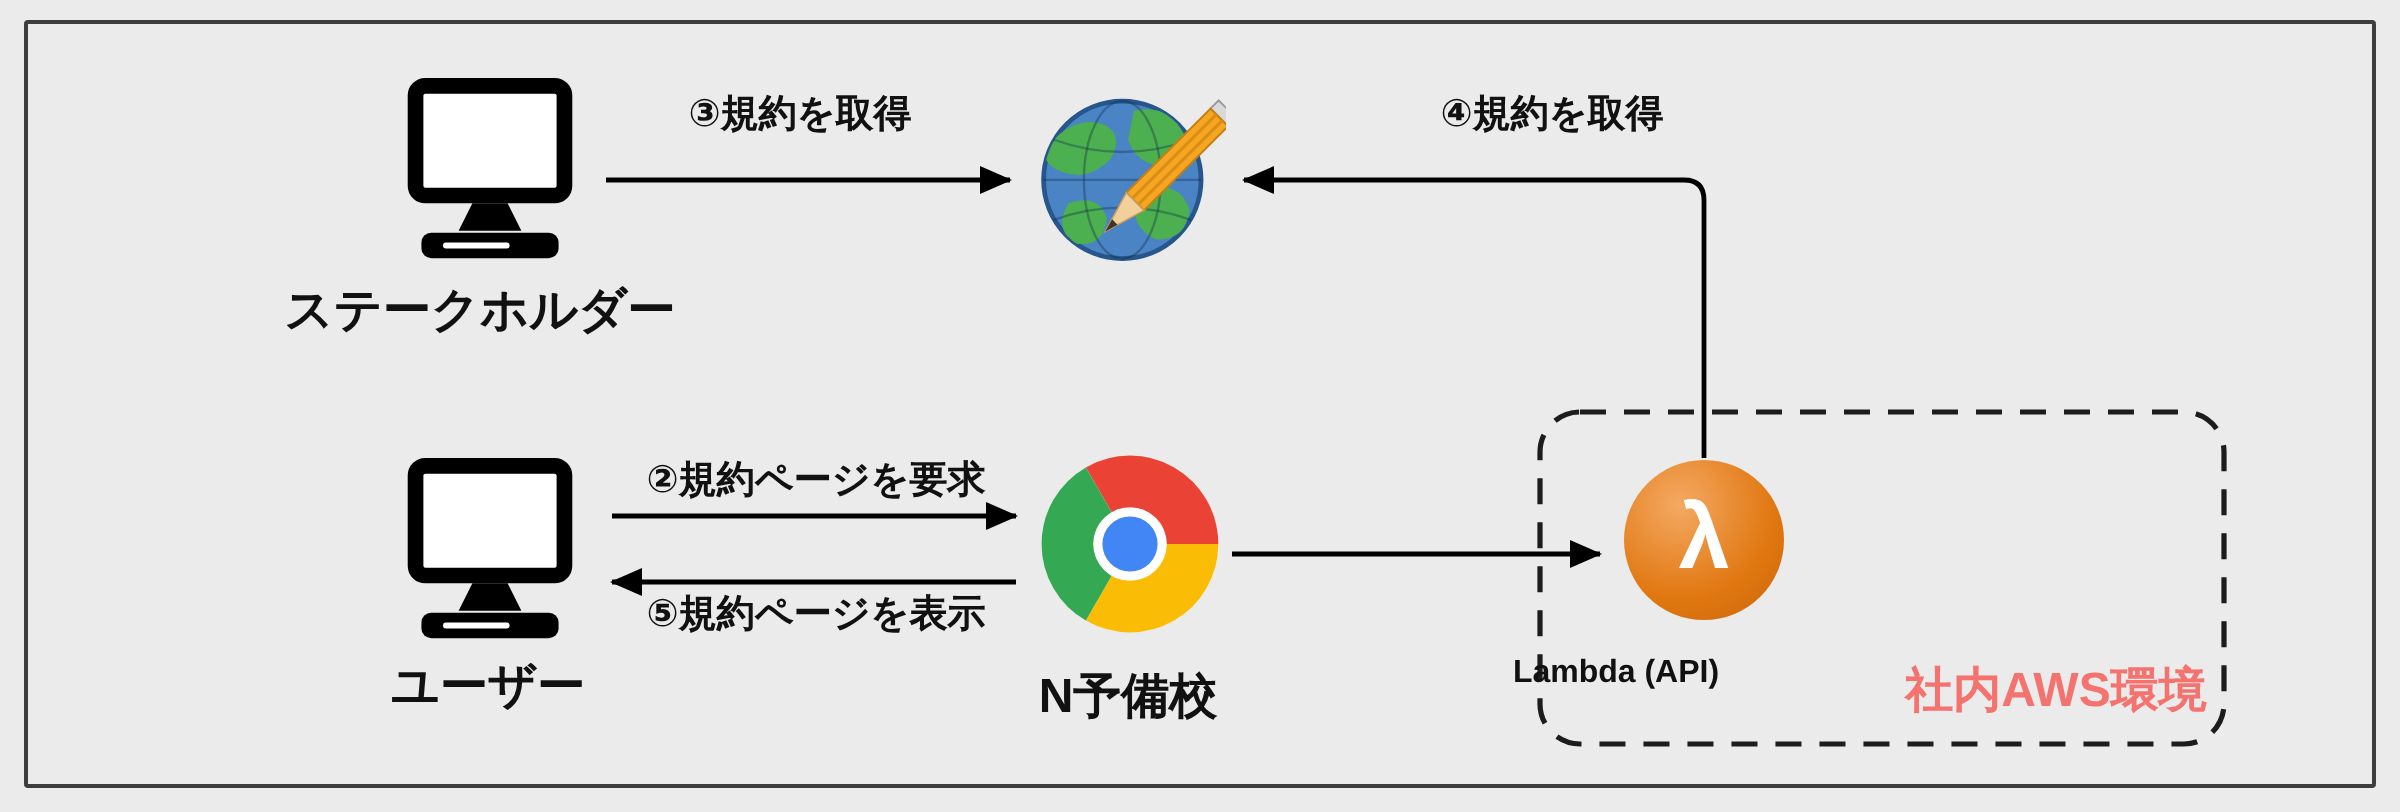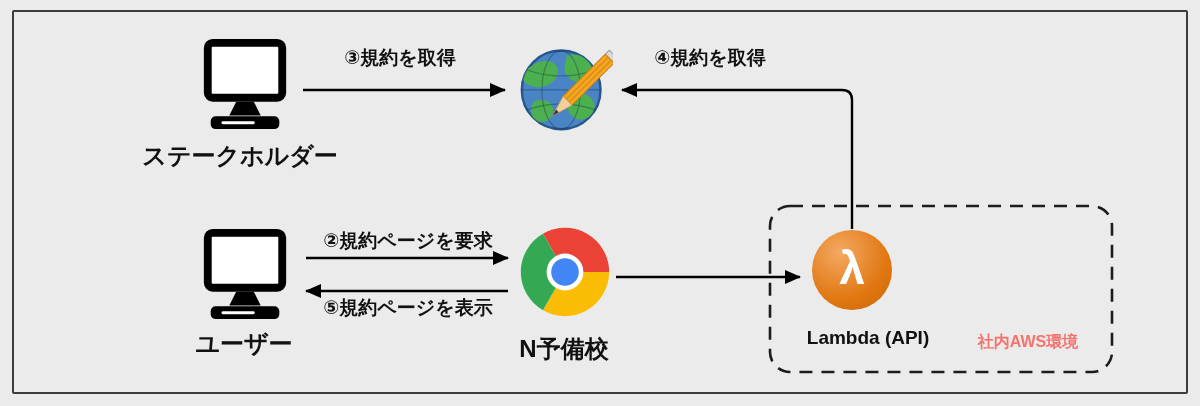--- a/index.html
+++ b/index.html
@@ -22,21 +22,21 @@
     font-weight:bold;white-space:nowrap;line-height:1.2;
   }
   .label{font-size:24px;}
   .arrow-label{font-size:19px;}
   .lambda-circle{
     position:absolute;left:812px;top:230px;width:80px;height:80px;border-radius:50%;
     background:radial-gradient(circle at 35% 28%, #f4a963 0%, var(--lambda-orange,#e0760f) 62%, #c8680c 100%);
     display:flex;align-items:center;justify-content:center;
   }
   .lambda-circle span{color:#fff;font-size:46px;font-weight:bold;line-height:1;transform:translateY(-2px);}
-  .aws-label{color:var(--aws-label-red,#f4736e);font-size:16px;}
+  .aws-label{color:var(--aws-label-red,#f4736e);font-size:24px;}
 </style>
 </head>
 <body>
 
 <div class="canvas">
 
   <div class="frame"></div>
 
   <svg class="overlay" viewBox="0 0 1200 406">
     <defs>
@@ -106,21 +106,21 @@
     <circle cx="50" cy="50" r="15" fill="#4285F4"></circle>
   </svg>
 
   <div class="lambda-circle">
     <span>λ</span>
   </div>
 
   <div class="label" style="left:240px;top:142px">ステークホルダー</div>
   <div class="label" style="left:244px;top:330px">ユーザー</div>
   <div class="label" style="left:564px;top:335px">N予備校</div>
-  <div class="label" style="left:868px;top:327px;font-size:19px">Lambda (API)</div>
+  <div class="label" style="left:808px;top:327px;font-size:16px">Lambda (API)</div>
   <div class="label aws-label" style="left:1028px;top:332px">社内AWS環境</div>
 
   <div class="arrow-label" style="left:400px;top:47px">③規約を取得</div>
-  <div class="arrow-label" style="left:710px;top:47px">④規約を取得</div>
+  <div class="arrow-label" style="left:776px;top:47px">④規約を取得</div>
   <div class="arrow-label" style="left:408px;top:230px">②規約ページを要求</div>
   <div class="arrow-label" style="left:408px;top:297px">⑤規約ページを表示</div>
 
 </div>
 
 </body></html>

